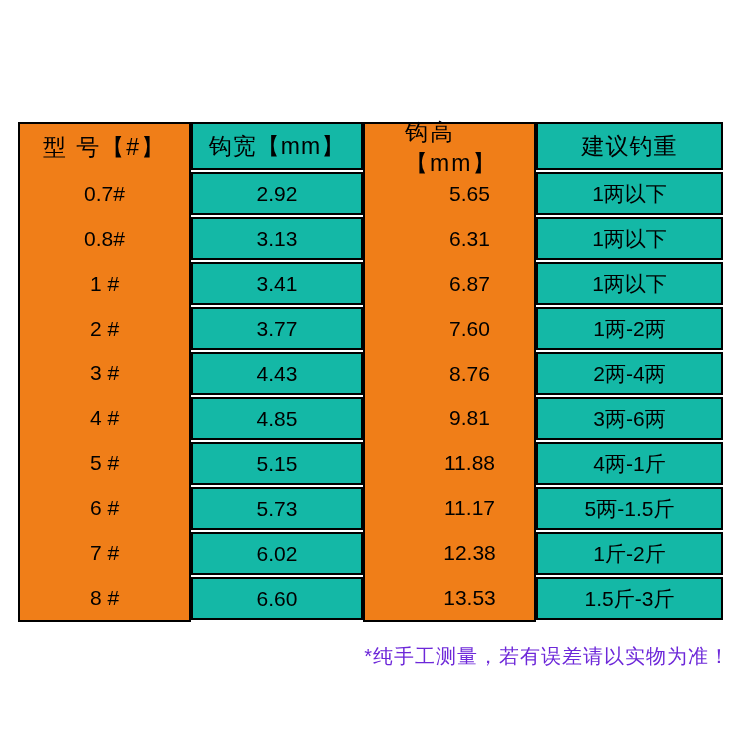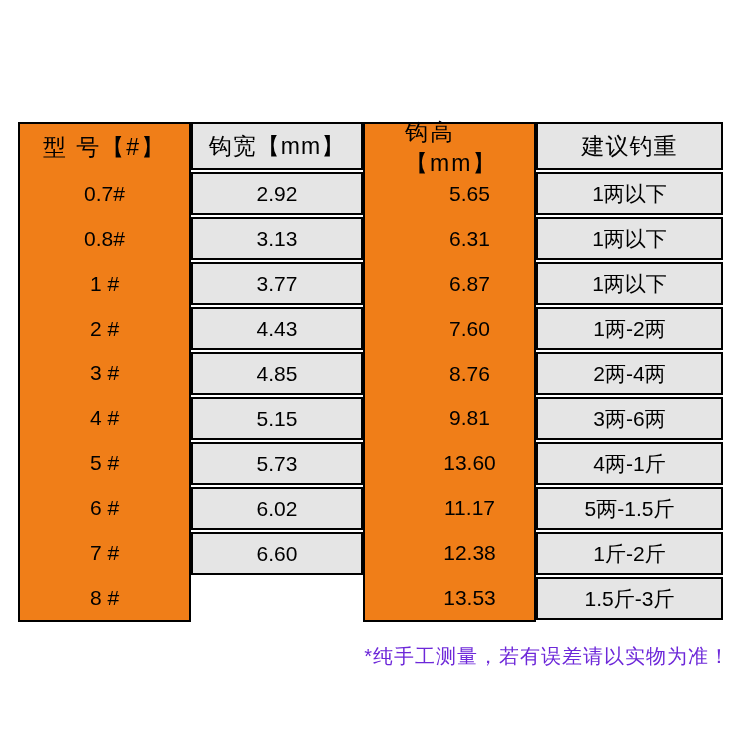--- a/index.html
+++ b/index.html
@@ -48,21 +48,21 @@
     letter-spacing: 2px;
   }
 
   
   .col.boxed { gap: 2px; background: transparent; }
   .col.boxed .cell {
     display: flex;
     align-items: center;
     justify-content: center;
     height: 43px;
-    background: #e5e5e5;
+    background: #14b8a6;
     border: 2px solid #000000;
     font-size: 21px;
   }
   .col.boxed .cell.header {
     height: 48px;
     font-size: 23px;
     letter-spacing: 1px;
   }
 
   .footnote {
@@ -92,37 +92,38 @@
         <div class="cell">4 #</div>
         <div class="cell">5 #</div>
         <div class="cell">6 #</div>
         <div class="cell">7 #</div>
         <div class="cell">8 #</div>
       </div>
       <div class="col col-1 boxed">
         <div class="cell header">钩宽【mm】</div>
         <div class="cell">2.92</div>
         <div class="cell">3.13</div>
+        <div class="cell">3.41</div>
         <div class="cell">3.77</div>
         <div class="cell">4.43</div>
         <div class="cell">4.85</div>
         <div class="cell">5.15</div>
         <div class="cell">5.73</div>
         <div class="cell">6.02</div>
         <div class="cell">6.60</div>
       </div>
       <div class="col col-2 orange">
         <div class="cell header">钩高【mm】</div>
         <div class="cell">5.65</div>
         <div class="cell">6.31</div>
         <div class="cell">6.87</div>
         <div class="cell">7.60</div>
         <div class="cell">8.76</div>
         <div class="cell">9.81</div>
-        <div class="cell">13.60</div>
+        <div class="cell">11.88</div>
         <div class="cell">11.17</div>
         <div class="cell">12.38</div>
         <div class="cell">13.53</div>
       </div>
       <div class="col col-3 boxed">
         <div class="cell header">建议钓重</div>
         <div class="cell">1两以下</div>
         <div class="cell">1两以下</div>
         <div class="cell">1两以下</div>
         <div class="cell">1两-2两</div>

